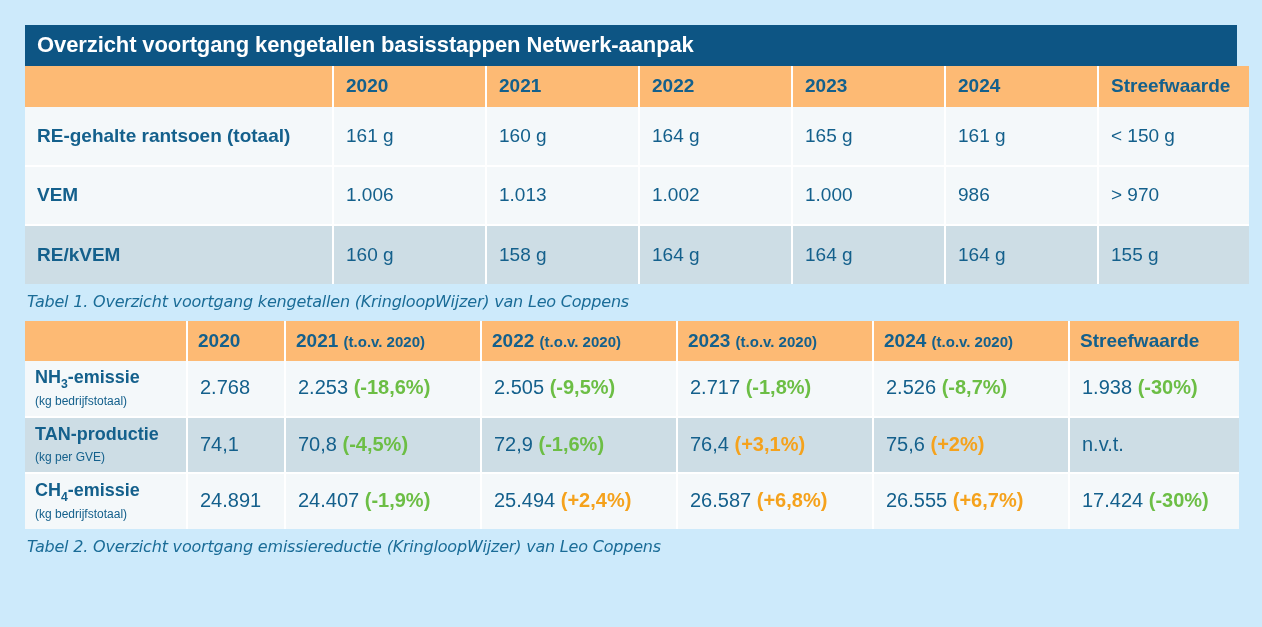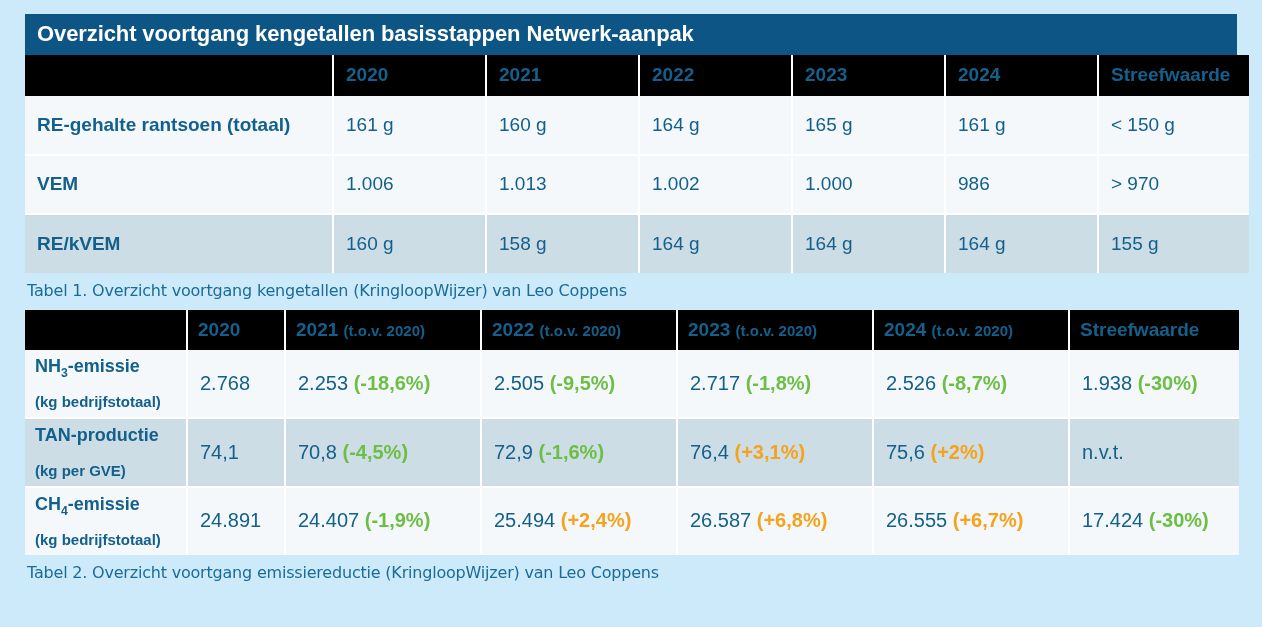--- a/index.html
+++ b/index.html
@@ -11,21 +11,21 @@
     height: 627px;
     background: #cdeafb;
     font-family: "Liberation Sans", sans-serif;
     overflow: hidden;
   }
   .page {
     position: relative;
     width: 1262px;
     height: 627px;
     box-sizing: border-box;
-    padding: 14px 25px 0 25px;
+    padding: 25px 25px 0 25px;
   }
 
   
   .table-block {
     width: 1212px;
   }
   .table-title {
     background: #0d5584;
     color: #ffffff;
     font-size: 22px;
@@ -49,21 +49,21 @@
     vertical-align: middle;
     text-align: left;
     padding: 6px 10px 7px 12px;
     box-sizing: border-box;
     color: #14608c;
   }
   table.data tr > *:last-child { border-right: none; }
   table.data tr:last-child > * { border-bottom: none; }
 
   thead th {
-    background: #000000;
+    background: #fdba74;
     font-weight: bold;
     font-size: 19px;
     color: #0f5683;
     height: 41px;
   }
   thead th .yr { font-weight: bold; }
   thead th .tov {
     font-weight: bold;
     font-size: 15px;
   }
@@ -71,32 +71,33 @@
   tbody tr.odd  > * { background: #f4f8fa; }
   tbody tr.even > * { background: #cddde5; }
 
   td.rowlabel, th.rowlabel {
     font-weight: bold;
     color: #0f5683;
     line-height: 1.15;
   }
   td.rowlabel .sub {
     display: block;
-    font-size: 15px;
-    font-weight: bold;
-    margin-top: 13px;
+    font-size: 12px;
+    font-weight: normal;
+    margin-top: 4px;
   }
   sub { font-size: 0.68em; }
 
   .val { color: #14608c; }
   .delta-down { color: #6cbe45; font-weight: bold; text-align: right; }
   .delta-up   { color: #f5a21c; font-weight: bold; }
 
   .caption {
     font-family: "DejaVu Sans", sans-serif;
+    font-style: italic;
     font-size: 16px;
     color: #1a6c97;
     padding: 8px 0 0 2px;
     letter-spacing: -0.2px;
   }
 
   
   .t1 col.c0 { width: 308px; }
   .t1 col.cy { width: 153px; }
   .t1 col.cs { width: 151px; }

